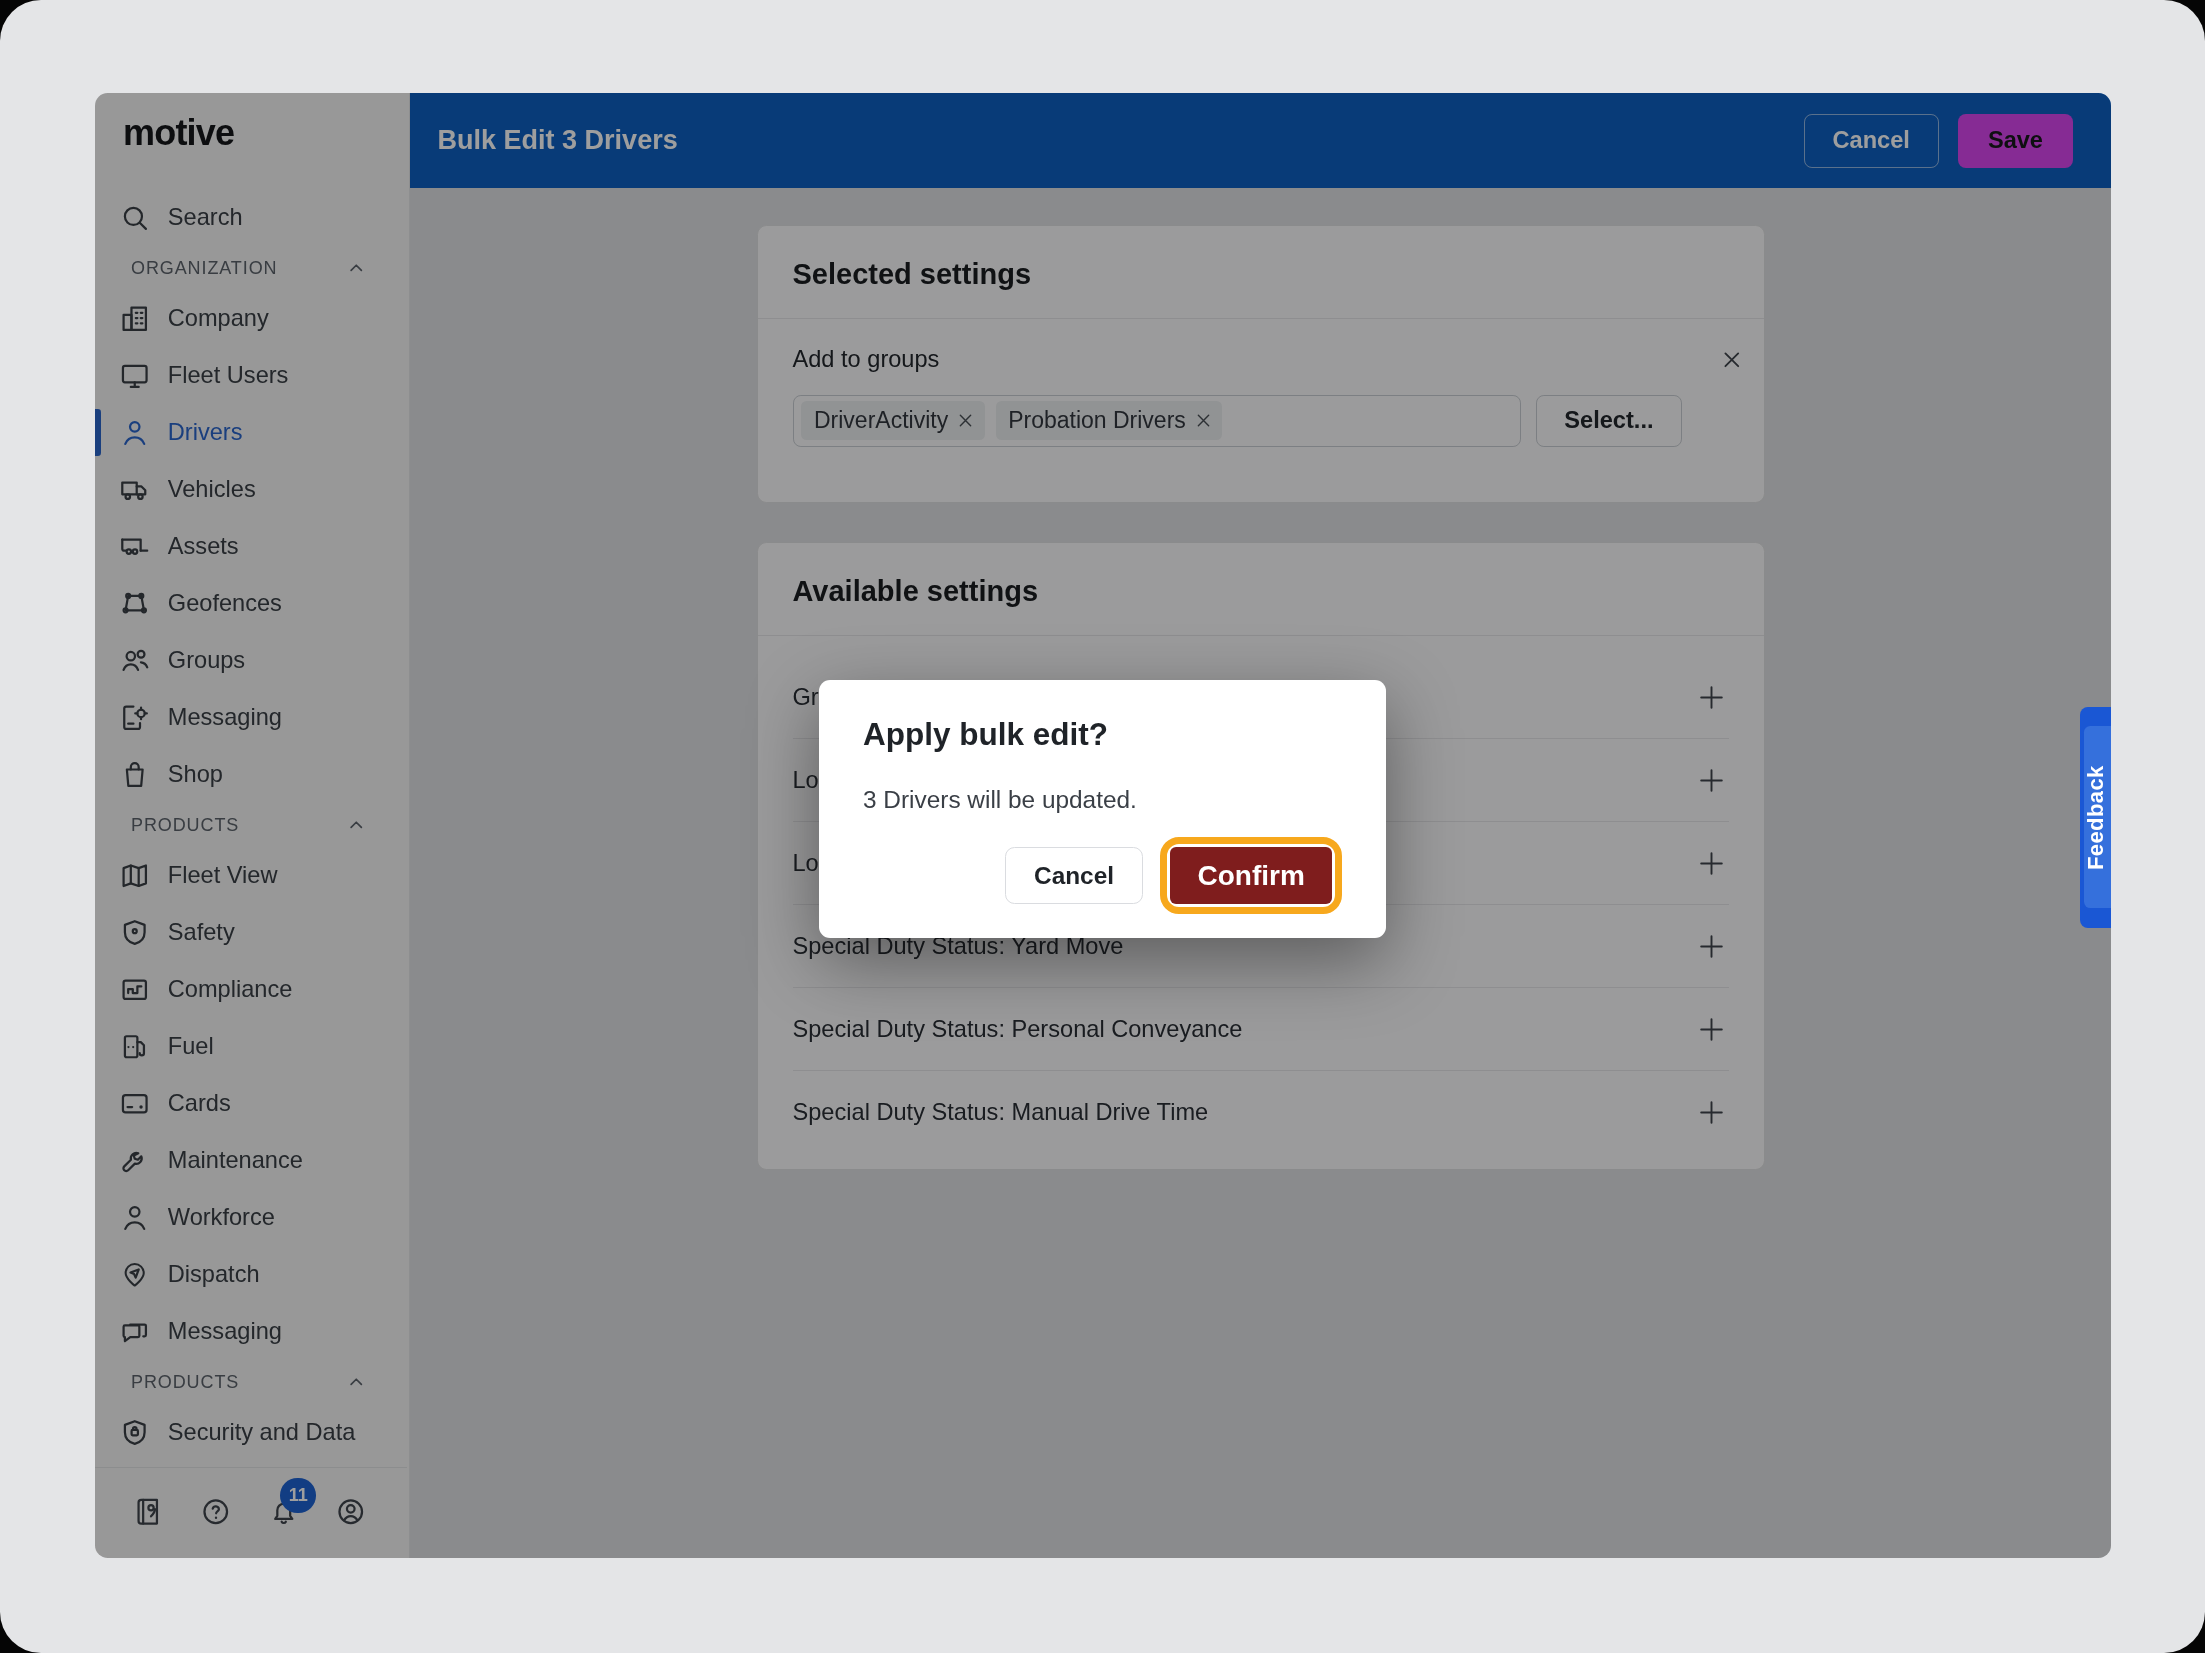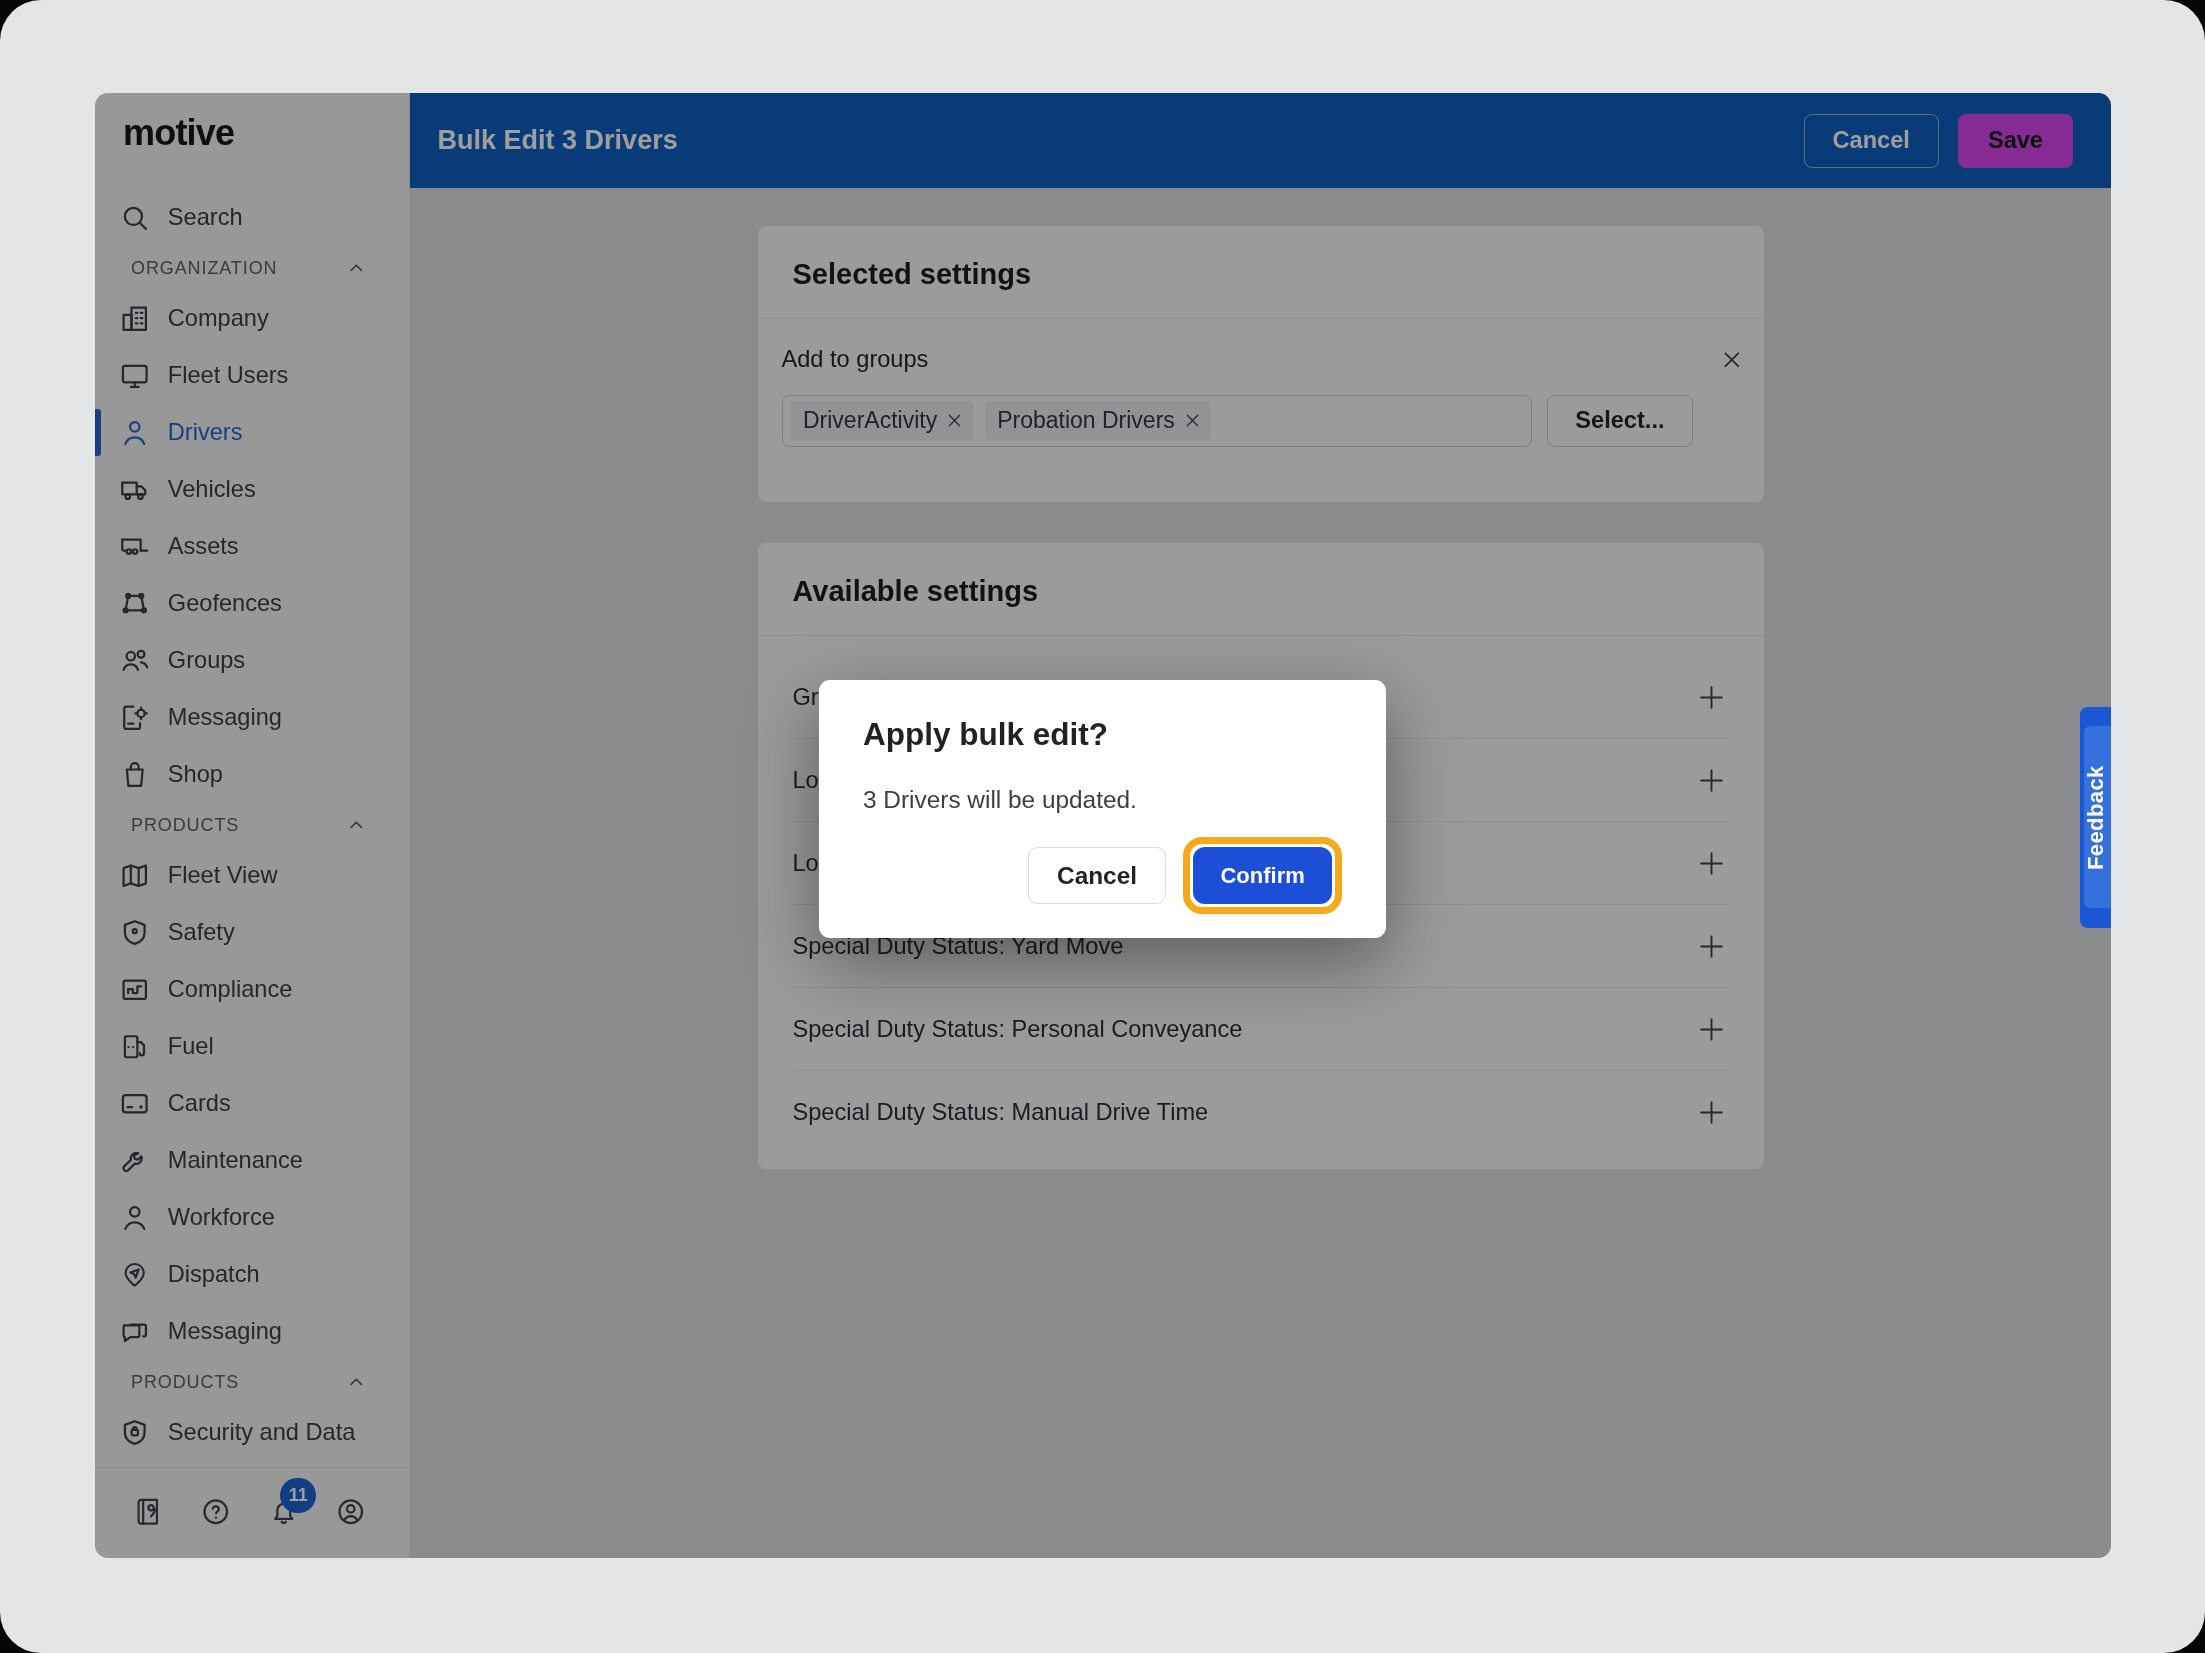--- a/index.html
+++ b/index.html
@@ -51,21 +51,21 @@
                font-family:inherit; cursor:pointer; }
   .btn-white { height:54px; padding:0 30px; border:none; border-radius:7.9px; background:#d946ef;
                color:#17191C; font-size:23.6px; font-weight:600; font-family:inherit; cursor:pointer; }
 
   
   .content { position:absolute; left:315px; right:0; top:95px; bottom:0; background:#DFE1E4; }
   .card { width:1008px; margin:0 auto; background:#FBFBFC; border:1.6px solid #DFE0E2; border-radius:9.5px; }
   .card-head { padding:31.5px 35px 27px; font-size:29px; font-weight:700; color:#1A1D21;
                border-bottom:1.6px solid #E5E6E8; }
   .card-sel { margin-top:37px; height:278px; }
-  .sel-body { padding:27px 24px 0; position:relative; }
+  .sel-body { padding:27px 35px 0; position:relative; }
   .sel-label-row { display:flex; align-items:center; }
   .sel-label { font-size:23.6px; color:#23272D; }
   .sel-close { position:absolute; right:14px; top:23.6px; width:35px; height:35px; color:#3F454C;
                display:flex; align-items:center; justify-content:center; cursor:pointer; }
   .input-row { margin-top:22px; display:flex; gap:15.8px; margin-right:47px; align-items:flex-start; }
   .chip-input { flex:1; height:52px; border:1.6px solid #C8CDD3; border-radius:7.9px; background:#FBFBFC;
                 display:flex; align-items:center; gap:11px; padding:0 7.9px; }
   .chip { height:39px; background:#EBEDEF; border-radius:5.5px; display:flex; align-items:center;
           gap:7.9px; padding:0 9.5px 0 12.6px; font-size:23px; color:#33383F; cursor:default; }
   .btn-select { height:52px; padding:0 27px; border:1.6px solid #C8CDD3; border-radius:7.9px;
@@ -84,22 +84,22 @@
   .modal { position:absolute; left:724px; top:587px; width:567px; height:258px; z-index:60;
            background:#FFFFFF; border-radius:11px; box-shadow:0 23.6px 71px rgba(0,0,0,.40);
            padding:36px 44px 23.6px; display:flex; flex-direction:column; }
   .modal-title { font-size:31.5px; font-weight:700; color:#1F2328; }
   .modal-body { margin-top:33px; font-size:24.4px; color:#3A3F46; }
   .modal-foot { margin-top:auto; display:flex; justify-content:flex-end; align-items:center; gap:17.3px; }
   .btn-cancel-m { height:57px; padding:0 28px; background:#FFFFFF; border:1.6px solid #DADCE0;
                   border-radius:9.5px; font-size:24.4px; font-weight:600; color:#1F2328;
                   font-family:inherit; cursor:pointer; }
   .focus-ring { border:7.9px solid #F7A81D; border-radius:19px; padding:3.2px; background:#FFFFFF; }
-  .btn-confirm { display:block; height:57px; padding:0 27px; background:#1d4ed8; border:none;
-                 border-radius:12px; font-size:22px; font-weight:600; color:#FFFFFF;
+  .btn-confirm { display:block; height:57px; padding:0 27px; background:#7f1d1d; border:none;
+                 border-radius:6px; font-size:28px; font-weight:600; color:#FFFFFF;
                  font-family:inherit; cursor:pointer; }
 
   
   .feedback { position:absolute; right:0; top:614px; width:31.5px; height:221px; z-index:50;
               background:#1A57D4; border-radius:7.9px 0 0 7.9px; cursor:pointer; }
   .feedback-inner { position:absolute; inset:19px 0 20.5px 4.7px; background:#3570DC; border-radius:6.3px 0 0 6.3px; }
   .feedback-label { position:absolute; inset:0; display:flex; align-items:center; justify-content:center;
               writing-mode:vertical-rl; transform:rotate(180deg); color:#FFFFFF;
               font-size:22px; font-weight:600; letter-spacing:0.4px; }
 </style>

